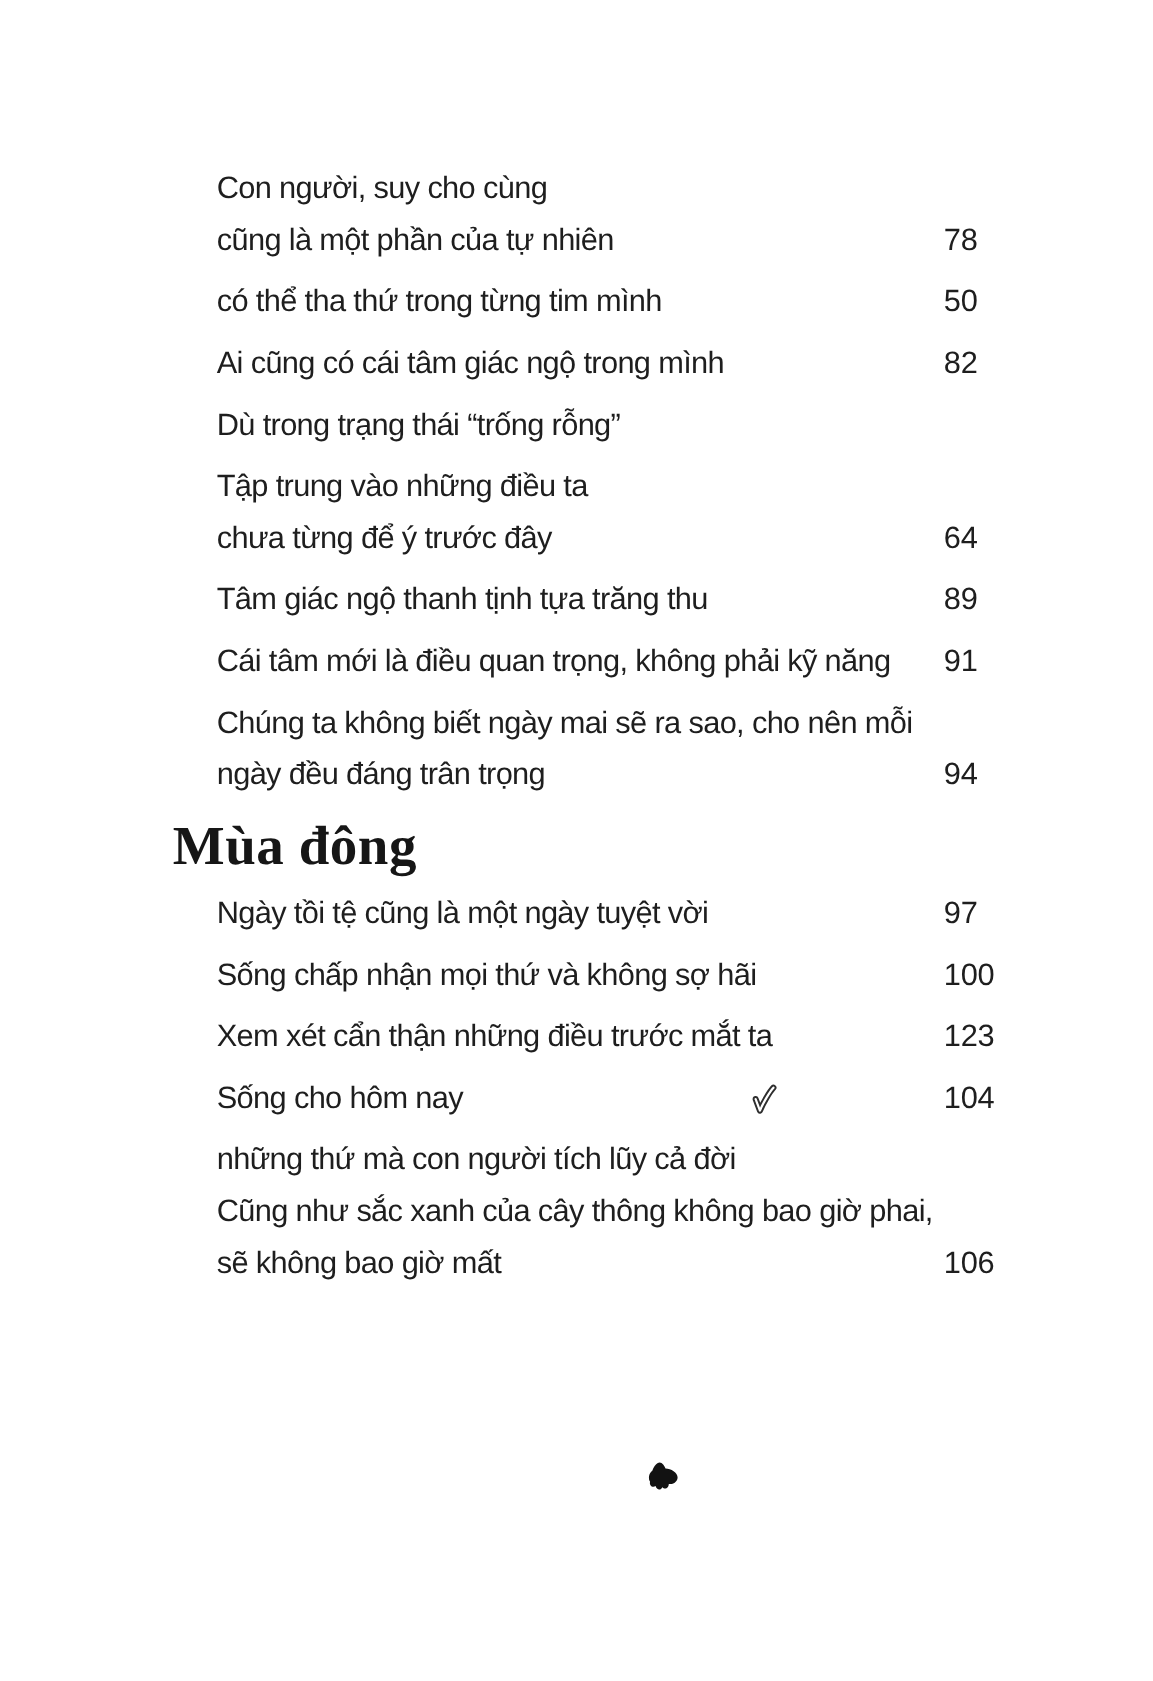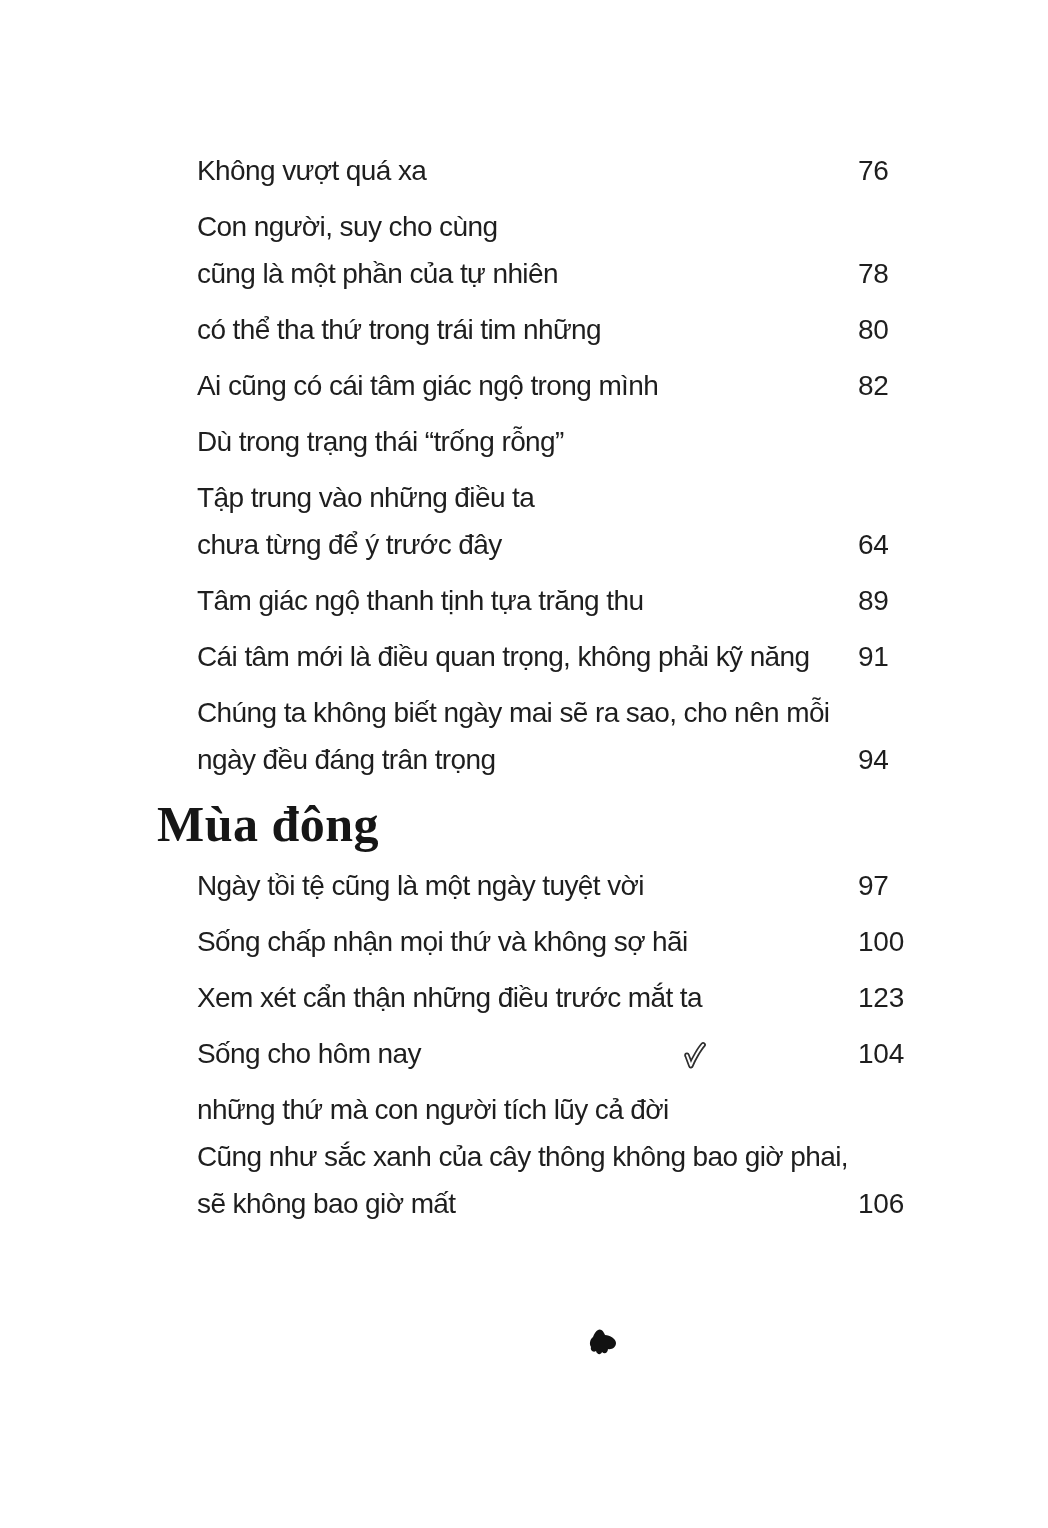--- a/index.html
+++ b/index.html
@@ -60,41 +60,35 @@
 </style>
 </head>
 <body>
 
 <div class="page">
   <div class="toc">
 
     <section>
       <div class="entries">
 
-        <div class="entry">
-          <div class="line">
-            <span class="t">Không vượt quá xa</span>
-            <span class="p">76</span>
-          </div>
-        </div>
 
         <div class="entry">
           <div class="line">
             <span class="t">Con người, suy cho cùng</span>
           </div>
           <div class="line">
             <span class="t">cũng là một phần của tự nhiên</span>
             <span class="p">78</span>
           </div>
         </div>
 
         <div class="entry">
           <div class="line">
-            <span class="t">có thể tha thứ trong trái tim những</span>
-            <span class="p">80</span>
+            <span class="t">có thể tha thứ trong từng tim mình</span>
+            <span class="p">50</span>
           </div>
         </div>
 
         <div class="entry">
           <div class="line">
             <span class="t">Ai cũng có cái tâm giác ngộ trong mình</span>
             <span class="p">82</span>
           </div>
         </div>
 

